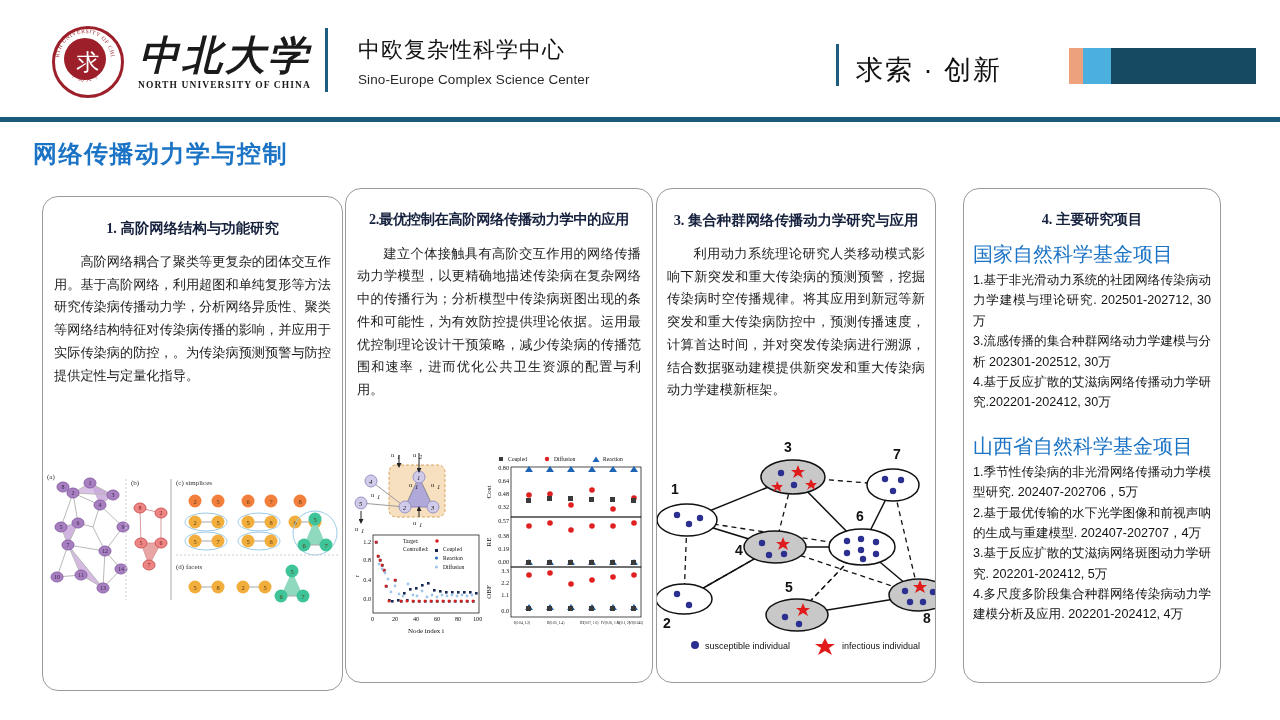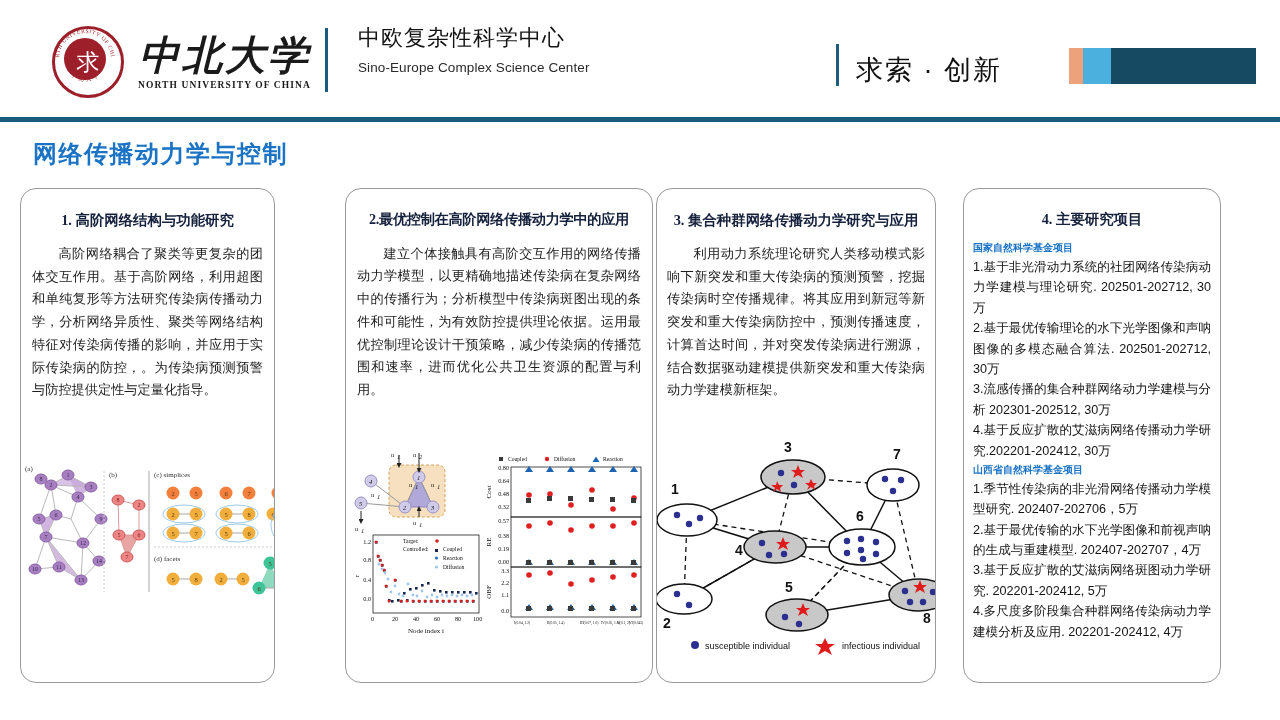--- a/index.html
+++ b/index.html
@@ -20,56 +20,56 @@
         font-size:23px;line-height:48px;text-align:center;font-family:"DejaVu Serif",serif;}
   .seal .ring-text{position:absolute;left:-3px;top:-3px;width:66px;height:66px;}
   .seal .ring-text text{font-size:5.6px;fill:#9d1f2a;font-family:"Liberation Serif",serif;
         letter-spacing:.6px;}
   #logo-cn{display:flex;flex-direction:column;align-items:flex-end;margin-left:4px;}
   #logo-cn .cn{font-family:"Liberation Serif","DejaVu Serif",serif;font-size:40px;
         font-weight:700;font-style:italic;color:#1a1a1a;letter-spacing:3px;line-height:1.05;}
   #logo-cn .en{font-family:"Liberation Serif",serif;font-size:9.5px;font-weight:700;
         color:#1a1a1a;letter-spacing:1.1px;margin-top:3px;}
   #divider-v1{position:absolute;left:325px;top:28px;width:3px;height:64px;background:#1d5c7e;}
-  #center-title{position:absolute;left:358px;top:24px;}
+  #center-title{position:absolute;left:358px;top:36px;}
   #center-title .cn{font-size:22px;color:#141414;letter-spacing:1px;line-height:1.3;}
   #center-title .en{font-size:13.5px;color:#2a2a2a;margin-top:7px;letter-spacing:.1px;}
   #divider-v2{position:absolute;left:836px;top:44px;width:3px;height:42px;background:#1d5c7e;}
   #slogan{position:absolute;left:856px;top:52px;font-size:27px;color:#111;letter-spacing:2px;}
   #blocks{position:absolute;left:1069px;top:48px;display:flex;height:36px;}
   #blocks .b1{width:14px;background:#eda27c;}
   #blocks .b2{width:28px;background:#4cb0de;}
   #blocks .b3{width:145px;background:#164a63;}
   #rule{position:absolute;left:0;top:117px;width:1280px;height:5px;background:#1a5b7c;}
 
   
   #section-title{position:absolute;left:33px;top:138px;font-size:24px;font-weight:700;
         color:#1a73c4;letter-spacing:1.5px;}
 
   
   .panel{position:absolute;top:188px;height:495px;border:1.3px solid #9a9a9a;
         border-radius:16px;background:#fff;box-sizing:border-box;overflow:hidden;}
-  #panel1{left:20px;width:255px;}
+  #panel1{left:42px;width:301px;margin-top:8px;}
   #panel2{left:345px;width:308px;}
   #panel3{left:656px;width:280px;}
   #panel4{left:963px;width:258px;}
 
   .p-head{font-family:"Liberation Serif","DejaVu Serif",serif;font-weight:700;
         color:#16213d;text-align:center;line-height:1.25;}
   #panel1 .p-head,#panel3 .p-head{font-size:14.4px;margin:22px 8px 0;}
   #panel2 .p-head{font-size:14.2px;margin:22px 1px 0;letter-spacing:-0.3px;}
   #panel4 .p-head{font-size:14.4px;margin:21px 8px 0;}
 
   .p-body{font-size:13.2px;color:#1c1c1c;line-height:1.72;text-align:justify;
         text-justify:inter-ideograph;margin:14px 11px 0;text-indent:2em;}
   #panel3 .p-body{margin:14px 10px 0;}
 
   
-  .fund-head{font-size:10px;font-weight:700;color:#1a73c4;margin:13px 9px 2px;}
-  #panel4 .fund-head.second{margin-top:2px;}
+  .fund-head{font-size:20px;font-weight:400;color:#1a73c4;margin:13px 9px 2px;}
+  #panel4 .fund-head.second{margin-top:20px;}
   .proj{font-size:12.6px;color:#141414;line-height:1.62;margin:0 9px;text-align:justify;}
 
   
   .fig{position:absolute;left:0;width:100%;}
 
   
   #fig1{top:268px;height:200px;}
   #fig1 svg{display:block;margin:0 auto;}
 
   
@@ -711,21 +711,20 @@
       </g>
     </svg>
   </div>
 </div>
 
 <div class="panel" id="panel4">
   <div class="p-head">4. 主要研究项目</div>
 
   <div class="fund-head">国家自然科学基金项目</div>
   <div class="proj">1.基于非光滑动力系统的社团网络传染病动力学建模与理论研究. 202501-202712, 30万</div>
-  <div class="proj">2.基于最优传输理论的水下光学图像和声呐图像的多模态融合算法. 202501-202712, 30万</div>
   <div class="proj">3.流感传播的集合种群网络动力学建模与分析 202301-202512, 30万</div>
   <div class="proj">4.基于反应扩散的艾滋病网络传播动力学研究.202201-202412, 30万</div>
 
   <div class="fund-head second">山西省自然科学基金项目</div>
   <div class="proj">1.季节性传染病的非光滑网络传播动力学模型研究. 202407-202706，5万</div>
   <div class="proj">2.基于最优传输的水下光学图像和前视声呐的生成与重建模型. 202407-202707，4万</div>
   <div class="proj">3.基于反应扩散的艾滋病网络斑图动力学研究. 202201-202412, 5万</div>
   <div class="proj">4.多尺度多阶段集合种群网络传染病动力学建模分析及应用. 202201-202412, 4万</div>
 </div>
 

